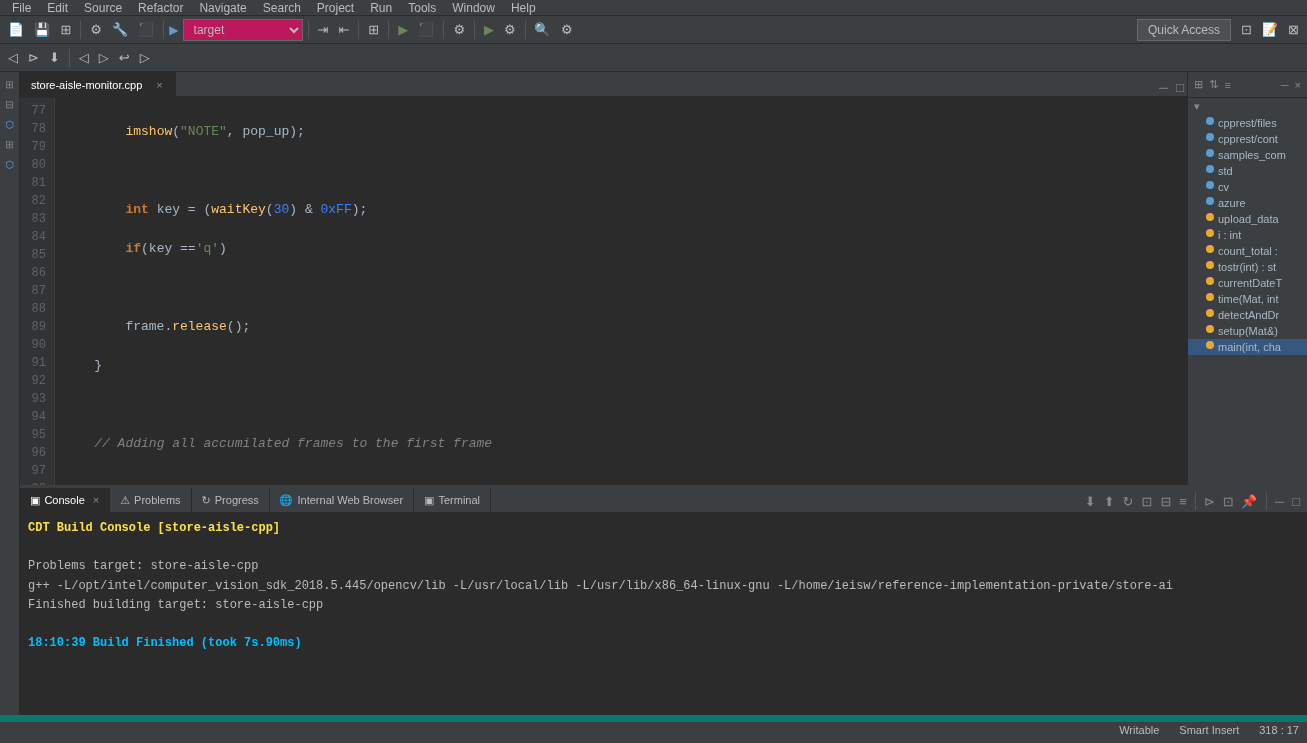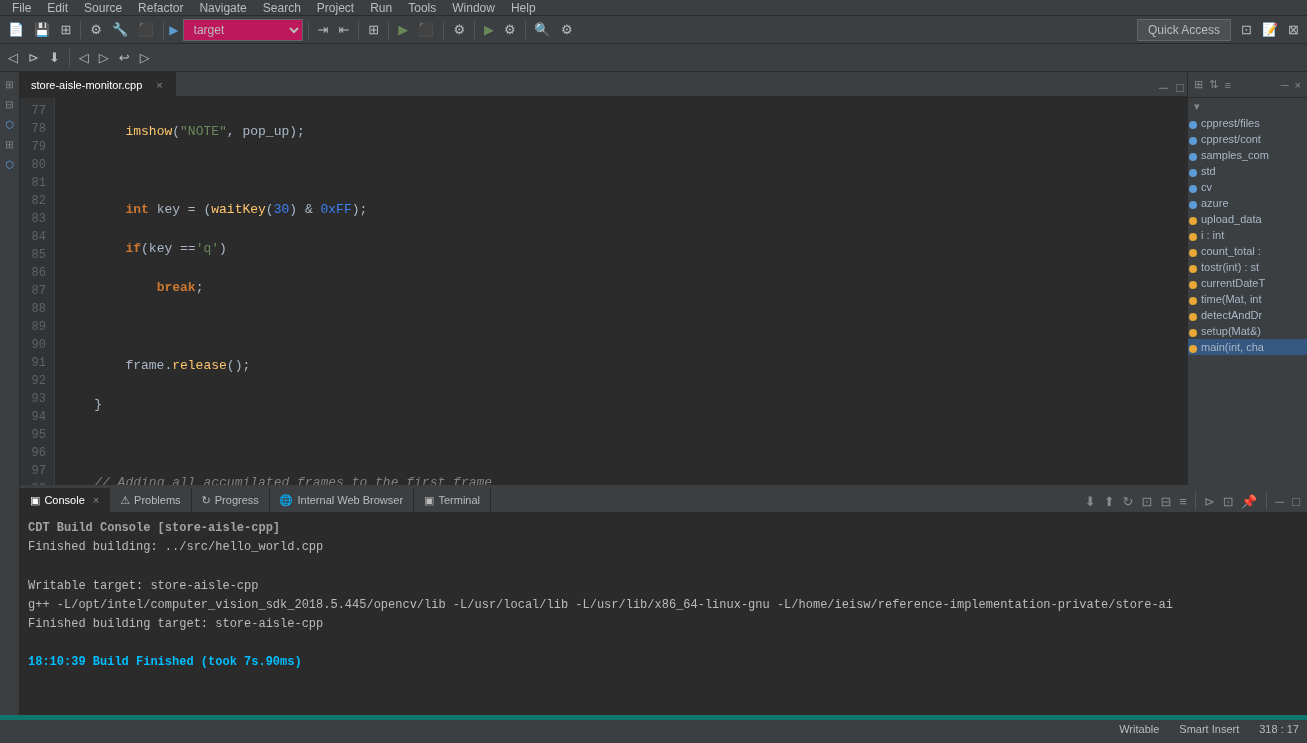--- a/index.html
+++ b/index.html
@@ -236,22 +236,22 @@
       font-size: 11px;
       padding: 2px;
     }
     .outline-content {
       flex: 1;
       overflow-y: auto;
       font-size: 11px;
     }
     .outline-item {
       display: flex;
-      align-items: flex-end;
-      padding: 2px 1px;
+      align-items: flex-start;
+      padding: 2px 18px;
       cursor: pointer;
       color: #a9b7c6;
       gap: 4px;
     }
     .outline-item.active { background: #365880; }
     .outline-dot {
       width: 8px;
       height: 8px;
       border-radius: 50%;
       flex-shrink: 0;
@@ -307,28 +307,28 @@
     }
     .console-content {
       flex: 1;
       overflow-y: auto;
       padding: 6px 8px;
       font-family: 'Courier New', Courier, monospace;
       font-size: 12px;
       color: #bbbbbb;
       line-height: 1.6;
     }
-    .console-title { color: #a3a3a3; font-weight: bold; }
+    .console-title { color: #fde047; font-weight: bold; }
     .console-build { color: #00bfff; font-weight: bold; }
 
     
     .status-bar {
       height: 22px;
       background: #3c3f41;
-      border-top: 5px solid #0f766e;
+      border-top: 7px solid #0f766e;
       display: flex;
       align-items: center;
       padding: 0 8px;
       font-size: 11px;
       color: #bbbbbb;
       gap: 20px;
     }
     .status-right { margin-left: auto; display: flex; gap: 20px; }
     .panel-ctrl-btn {
       background: transparent;
@@ -463,21 +463,20 @@
                 <div>96</div>
                 <div>97</div>
                 <div>98</div>
 
               </div>
               <div class="code-lines">
 <span class="code-line">        <span class="fn">imshow</span>(<span class="str">"NOTE"</span>, pop_up);</span>
 <span class="code-line"> </span>
 <span class="code-line">        <span class="kw">int</span> key = (<span class="fn">waitKey</span>(<span class="num">30</span>) &amp; <span class="num">0xFF</span>);</span>
 <span class="code-line">        <span class="kw">if</span>(key ==<span class="str">'q'</span>)</span>
-<span class="code-line">            <span class="kw">break</span>;</span>
 <span class="code-line"> </span>
 <span class="code-line">        frame.<span class="fn">release</span>();</span>
 <span class="code-line">    }</span>
 <span class="code-line"> </span>
 <span class="code-line">    <span class="comment">// Adding all accumilated frames to the first frame</span></span>
 
 
 
 
 
@@ -605,23 +604,22 @@
             <button class="console-action-btn">⊡</button>
             <button class="console-action-btn">📌</button>
             <div class="toolbar-separator"></div>
             <button class="console-action-btn">─</button>
             <button class="console-action-btn">□</button>
           </div>
         </div>
 
         <div class="console-content">
           <div class="console-title">CDT Build Console [store-aisle-cpp]</div>
-          <div>Finished building: ../src/hello_world.cpp</div>
           <div>&nbsp;</div>
-          <div>Writable target: store-aisle-cpp</div>
+          <div>Problems target: store-aisle-cpp</div>
           <div>g++ -L/opt/intel/computer_vision_sdk_2018.5.445/opencv/lib -L/usr/local/lib -L/usr/lib/x86_64-linux-gnu -L/home/ieisw/reference-implementation-private/store-ai</div>
           <div>Finished building target: store-aisle-cpp</div>
           <div>&nbsp;</div>
           <div class="console-build">18:10:39 Build Finished (took 7s.90ms)</div>
         </div>
       </div>
     </div>
   </div>
 </div>
 

